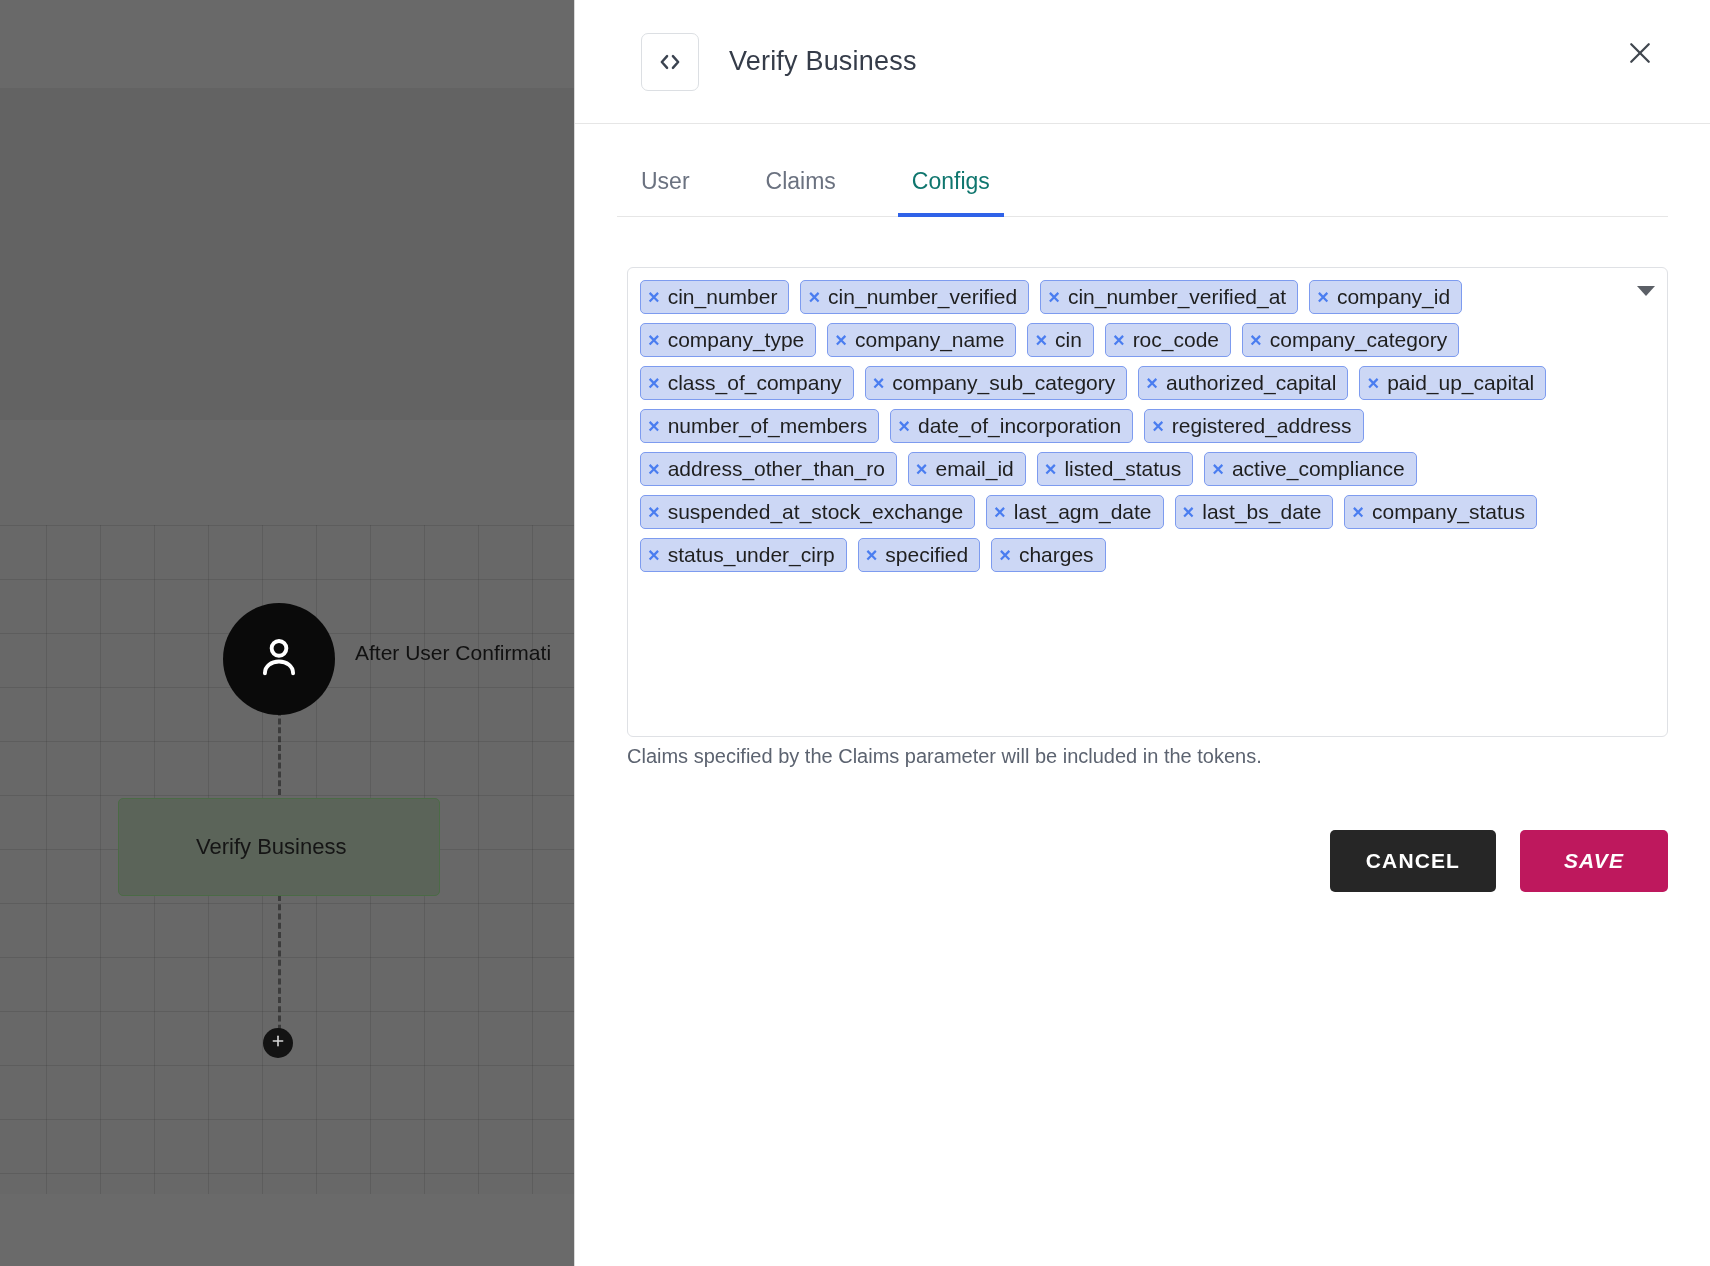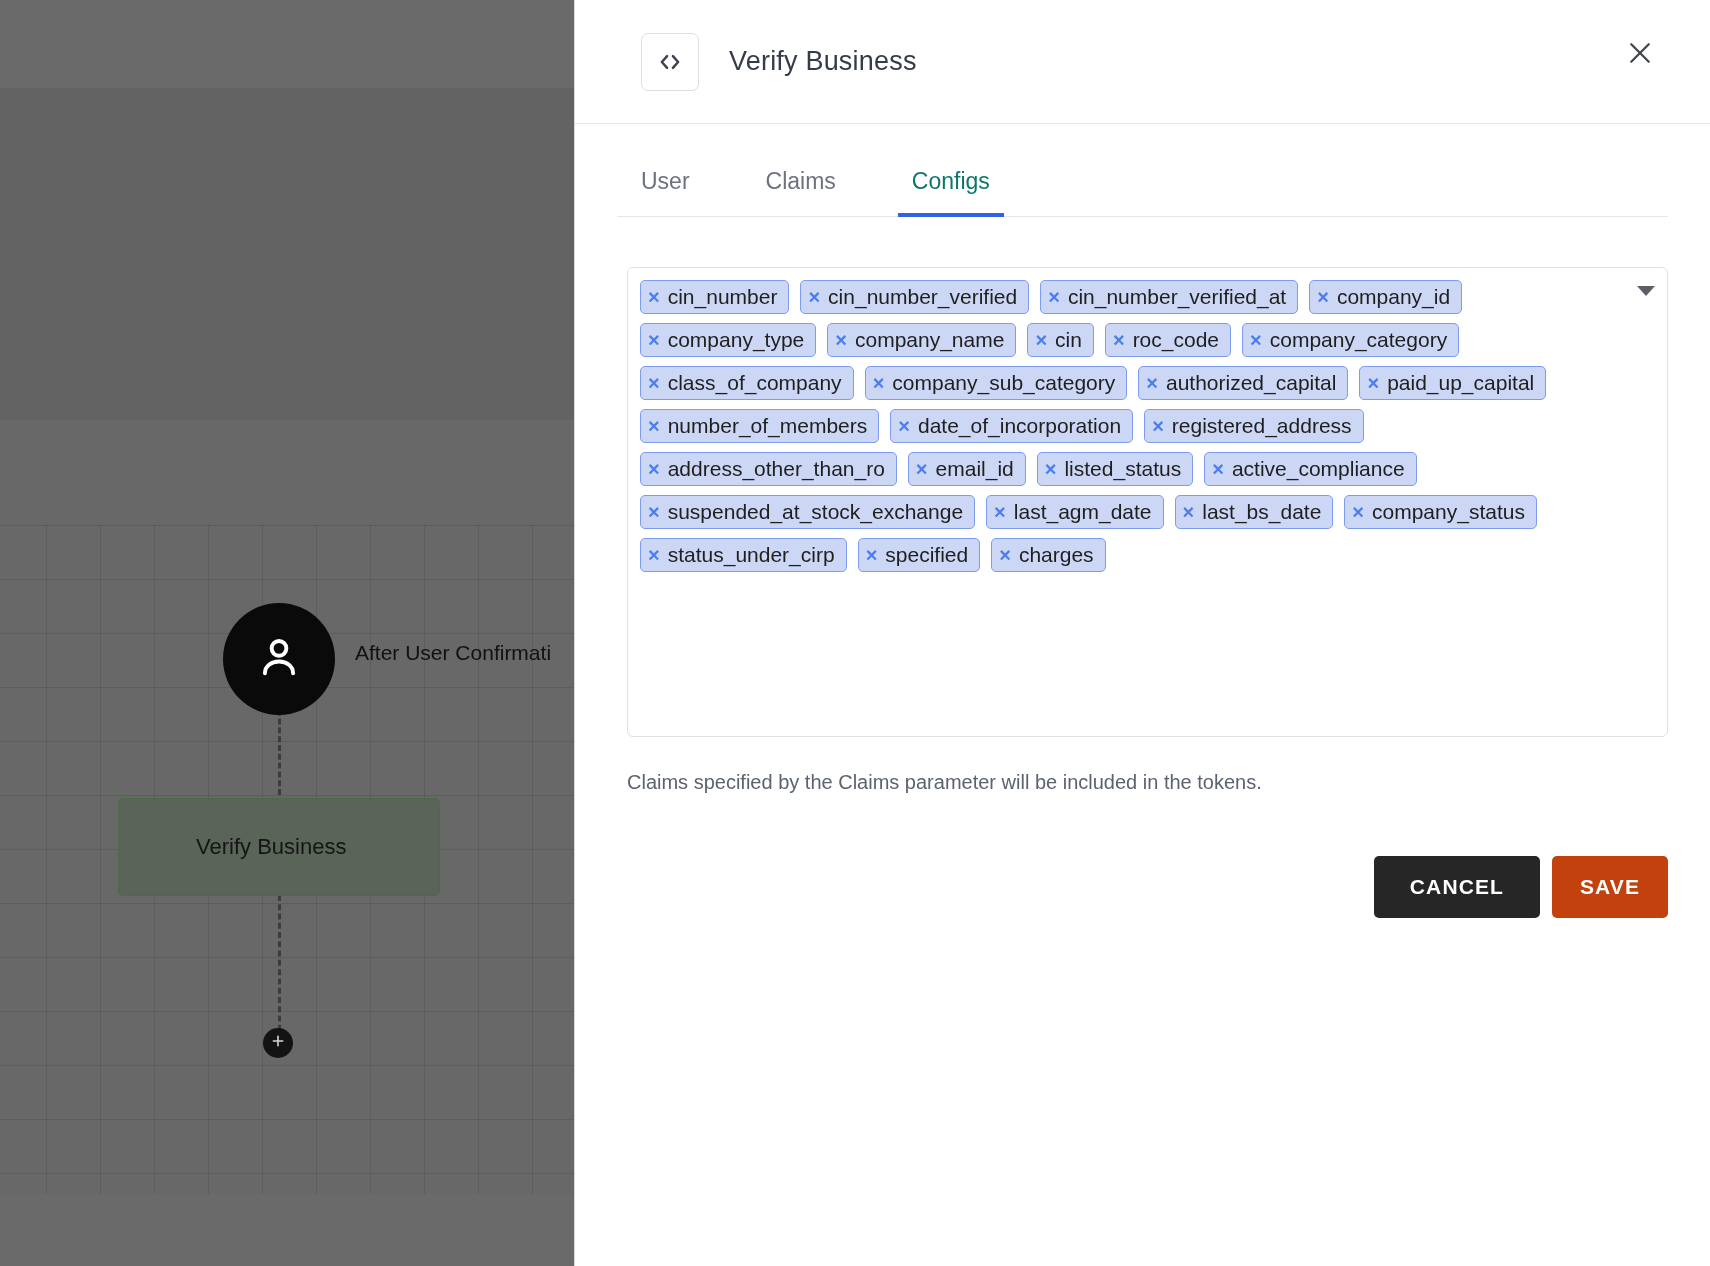--- a/index.html
+++ b/index.html
@@ -187,41 +187,41 @@
   }
   #select-caret {
     position: absolute; right: 12px; top: 18px;
     width: 0; height: 0;
     border-left: 9px solid transparent;
     border-right: 9px solid transparent;
     border-top: 10px solid #5b5f66;
     cursor: pointer;
   }
   #helper-text {
-    margin-top: 34px;
+    margin-top: 8px;
     font-size: 20px;
     color: #5c6370;
   }
 
   #actions {
     display: flex; justify-content: flex-end;
-    gap: 12px;
+    gap: 24px;
     padding: 62px 42px 0 42px;
   }
   .btn {
     border: none; border-radius: 5px;
     height: 62px;
     padding: 0 36px;
     font-size: 21px; font-weight: bold;
     letter-spacing: 1.1px;
     cursor: pointer;
     font-family: "Liberation Sans", sans-serif;
   }
   #cancel-btn { background: #262626; color: #fff; }
-  #save-btn { background: #c2410c; color: #fff; padding: 0 28px; }
+  #save-btn { background: #be185d; color: #fff; padding: 0 44px; font-style: italic; }
 </style>
 </head>
 <body>
 
 <div id="root">
 
   <div id="canvas">
     <div id="grid"></div>
     <div id="dim-panel-top"></div>
     <div id="dim-panel"></div>

